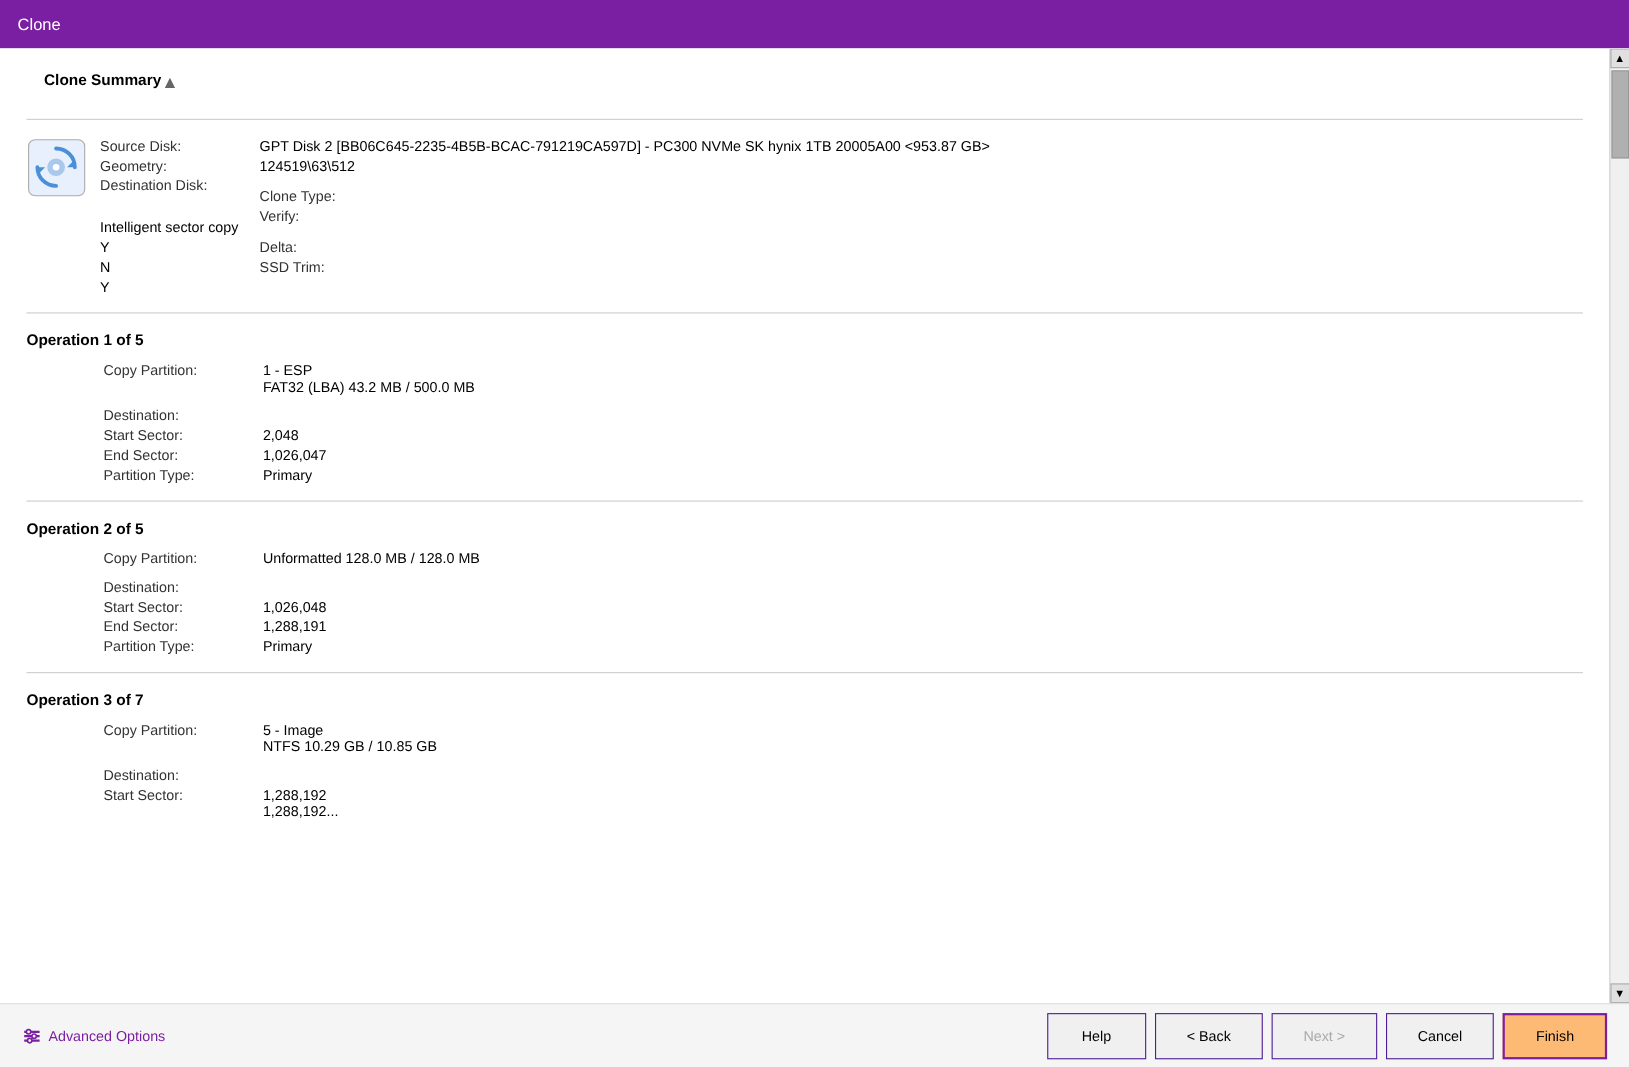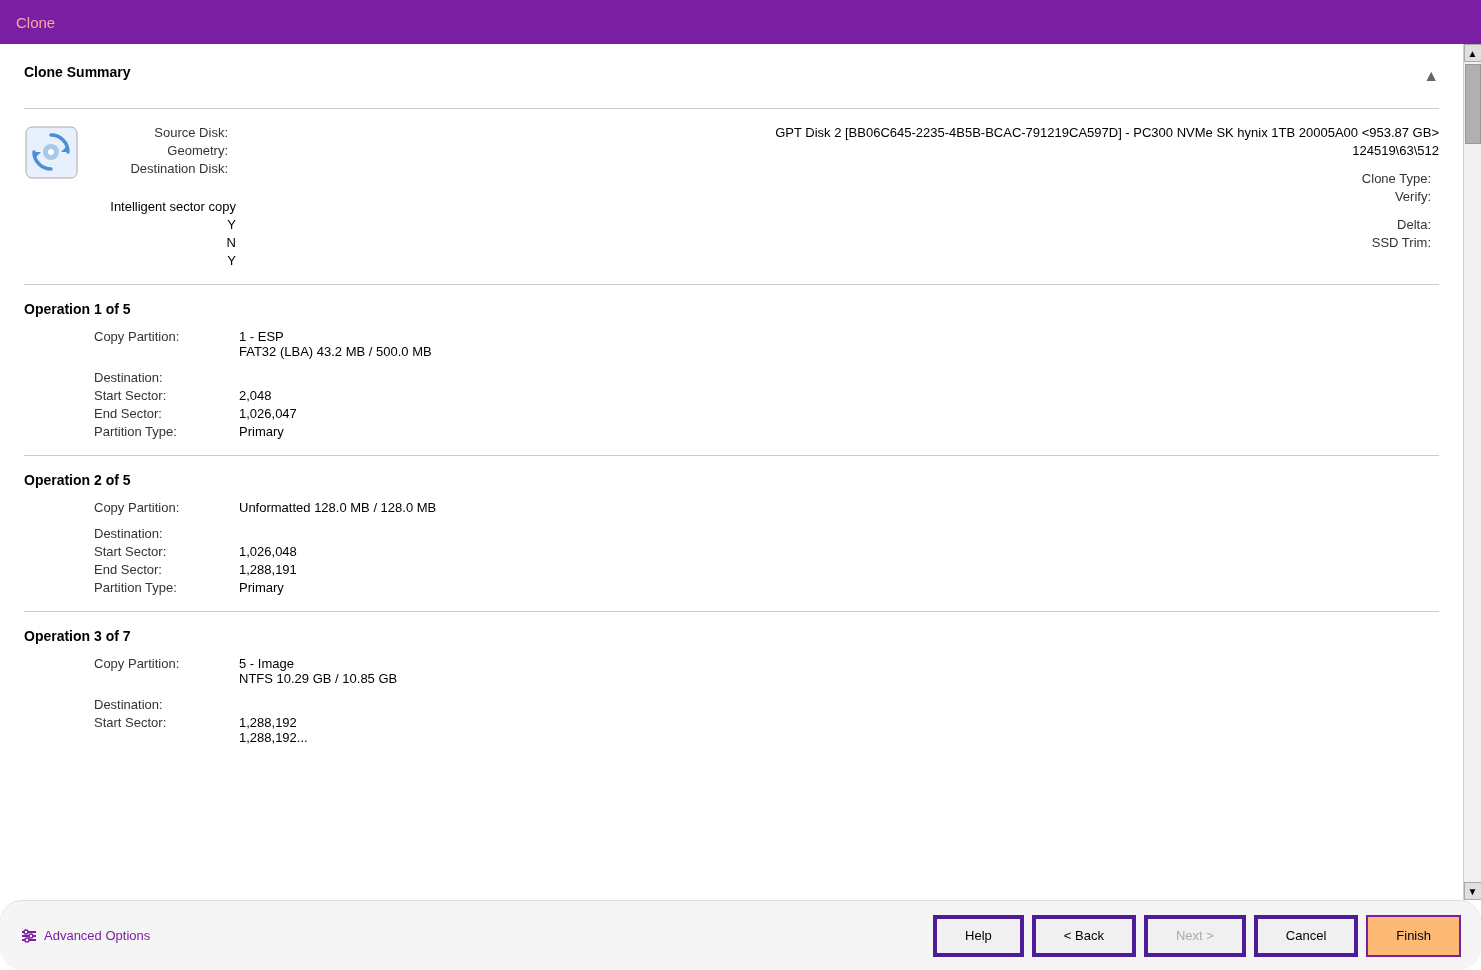--- a/index.html
+++ b/index.html
@@ -1,20 +1,20 @@
 <!DOCTYPE html>
 <html><head>
   <meta charset="utf-8">
   <style>
     * { box-sizing: border-box; margin: 0; padding: 0; }
     body { font-family: 'Segoe UI', Arial, sans-serif; font-size: 13px; background: #f0f0f0; width: 1481px; height: 970px; overflow: hidden; display: flex; flex-direction: column; }
 
     .title-bar {
       background: #7b1fa2;
-      color: #fca5a5;
+      color: #ffffff;
       padding: 8px 16px;
       font-size: 15px;
       font-weight: 400;
       height: 44px;
       display: flex;
       align-items: center;
       flex-shrink: 0;
     }
 
     .dialog-body {
@@ -111,28 +111,27 @@
     .disk-icon svg {
       width: 100%;
       height: 100%;
     }
 
     .operation-section {
       margin-top: 8px;
     }
 
     .footer {
-      height: 70px;
+      height: 58px;
       background: #f5f5f5;
       border-top: 1px solid #ddd;
       display: flex;
       align-items: center;
       padding: 0 20px;
       flex-shrink: 0;
-      border-radius: 22px;
     }
 
     .advanced-options {
       display: flex;
       align-items: center;
       color: #7b1fa2;
       text-decoration: none;
       cursor: pointer;
       font-size: 13px;
       gap: 6px;
@@ -140,21 +139,21 @@
 
     .footer-buttons {
       margin-left: auto;
       display: flex;
       gap: 8px;
     }
 
     .btn {
       padding: 8px 28px;
       font-size: 13px;
-      border: 4px solid #4c1d95;
+      border: 1px solid #4c1d95;
       background: #f0f0f0;
       cursor: pointer;
       min-width: 90px;
       height: 42px;
       display: flex;
       align-items: center;
       justify-content: center;
     }
 
     .btn-finish {
@@ -164,22 +163,23 @@
       font-weight: 400;
     }
 
     .btn-disabled {
       color: #aaa;
       cursor: default;
     }
 
     .clone-summary-header {
       display: flex;
-      justify-content: space-between;
-      align-items: center;
+      justify-content: flex-start;
+      align-items: center;
+      margin-left: 16px;
     }
 
     .collapse-btn {
       color: #666;
       font-size: 16px;
       cursor: pointer;
     }
   </style>
 </head>
 <body>
@@ -211,21 +211,21 @@
 
             <path d="M27 44 A17 17 0 0 1 10 27" fill="none" stroke="#4a90d9" stroke-width="3.5" stroke-linecap="round"></path>
             <polygon points="10,34 10,27 17,27" fill="#4a90d9"></polygon>
 
             <ellipse cx="27" cy="27" rx="8" ry="8" fill="#6a9fd8" opacity="0.5"></ellipse>
             <circle cx="27" cy="27" r="3" fill="#fff"></circle>
           </svg>
         </div>
 
         <div style="flex:1;">
-          <div style="display:grid; grid-template-columns: 145px 1fr; gap: 3px 0; text-align: right;">
+          <div style="display:grid; grid-template-columns: 145px 1fr; gap: 3px 0;">
             <span class="label">Source Disk:</span>
             <span class="value">GPT Disk 2 [BB06C645-2235-4B5B-BCAC-791219CA597D] - PC300 NVMe SK hynix 1TB 20005A00  &lt;953.87 GB&gt;</span>
 
             <span class="label">Geometry:</span>
             <span class="value">124519\63\512</span>
 
             <span class="label">Destination Disk:</span>
 
             <span class="label" style="margin-top:10px;">Clone Type:</span>
             <span class="value" style="margin-top:10px;">Intelligent sector copy</span>

